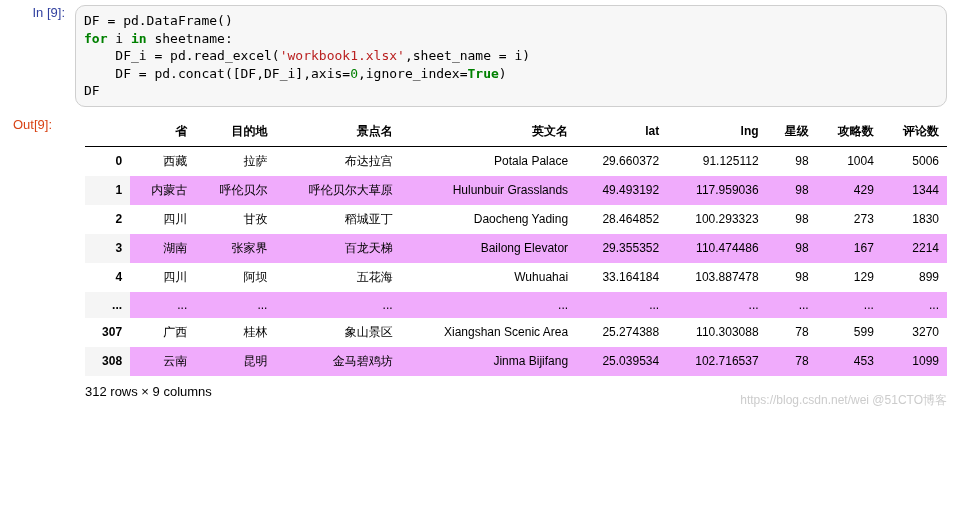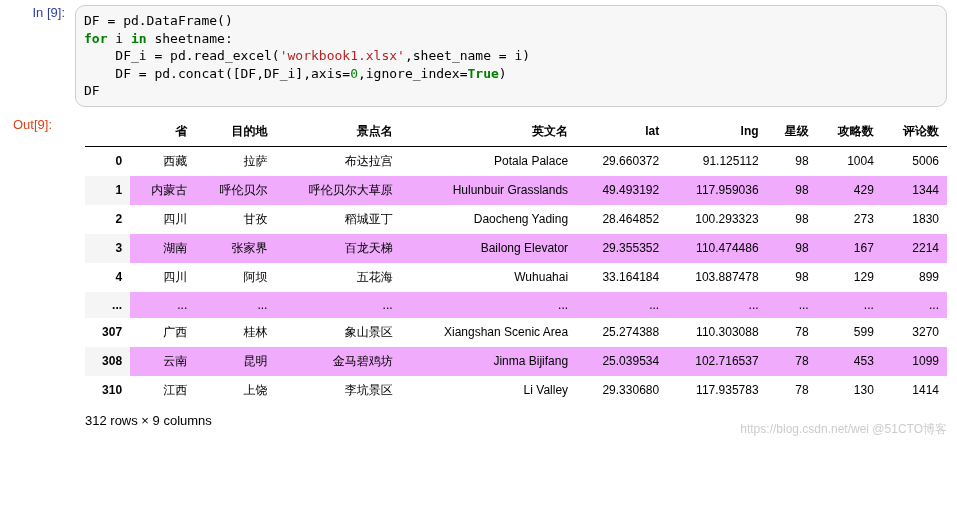--- a/index.html
+++ b/index.html
@@ -183,32 +183,20 @@
             <td>云南</td>
             <td>昆明</td>
             <td>金马碧鸡坊</td>
             <td>Jinma Bijifang</td>
             <td>25.039534</td>
             <td>102.716537</td>
             <td>78</td>
             <td>453</td>
             <td>1099</td>
           </tr>
-          <tr>
-            <td class="idx">310</td>
-            <td>江西</td>
-            <td>上饶</td>
-            <td>李坑景区</td>
-            <td>Li Valley</td>
-            <td>29.330680</td>
-            <td>117.935783</td>
-            <td>78</td>
-            <td>130</td>
-            <td>1414</td>
-          </tr>
         </tbody>
     </table>
     <div class="shape-label">312 rows × 9 columns</div>
     <div class="highlight-box" style="left:-2px; top:350px; width:122px; height:68px;"></div>
   </div>
 </div>
 
 <div class="watermark">https://blog.csdn.net/wei  @51CTO博客</div>
 
 </body></html>

